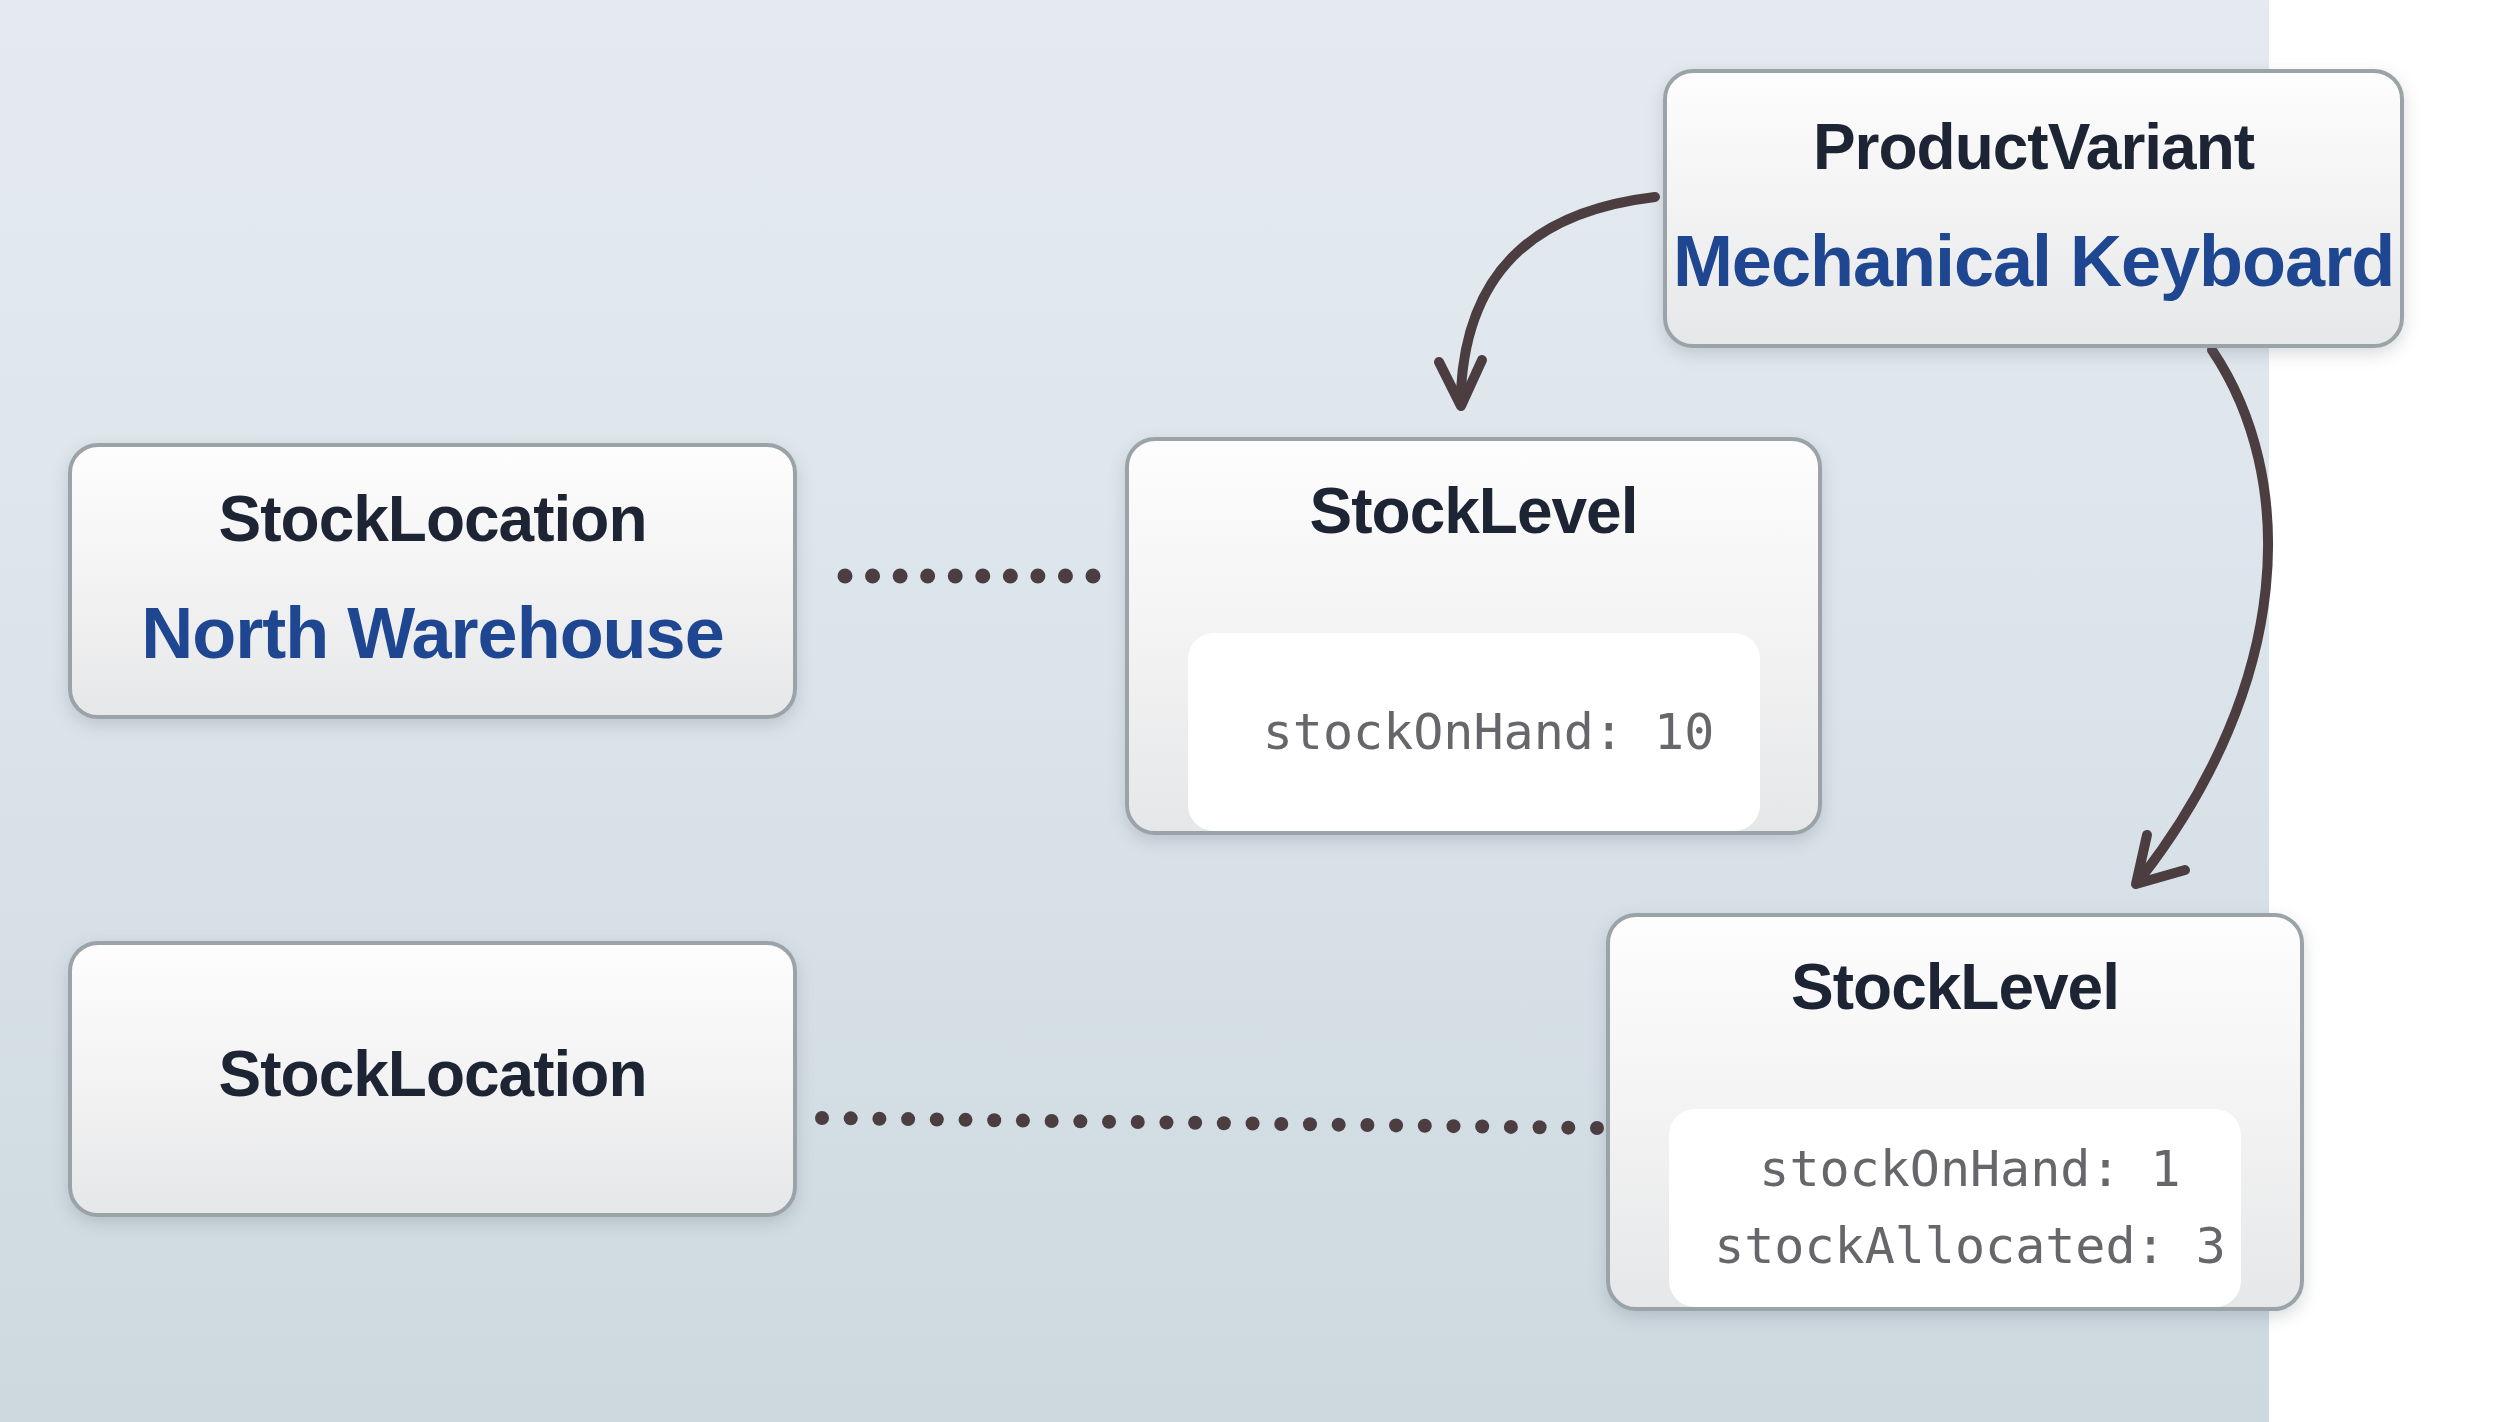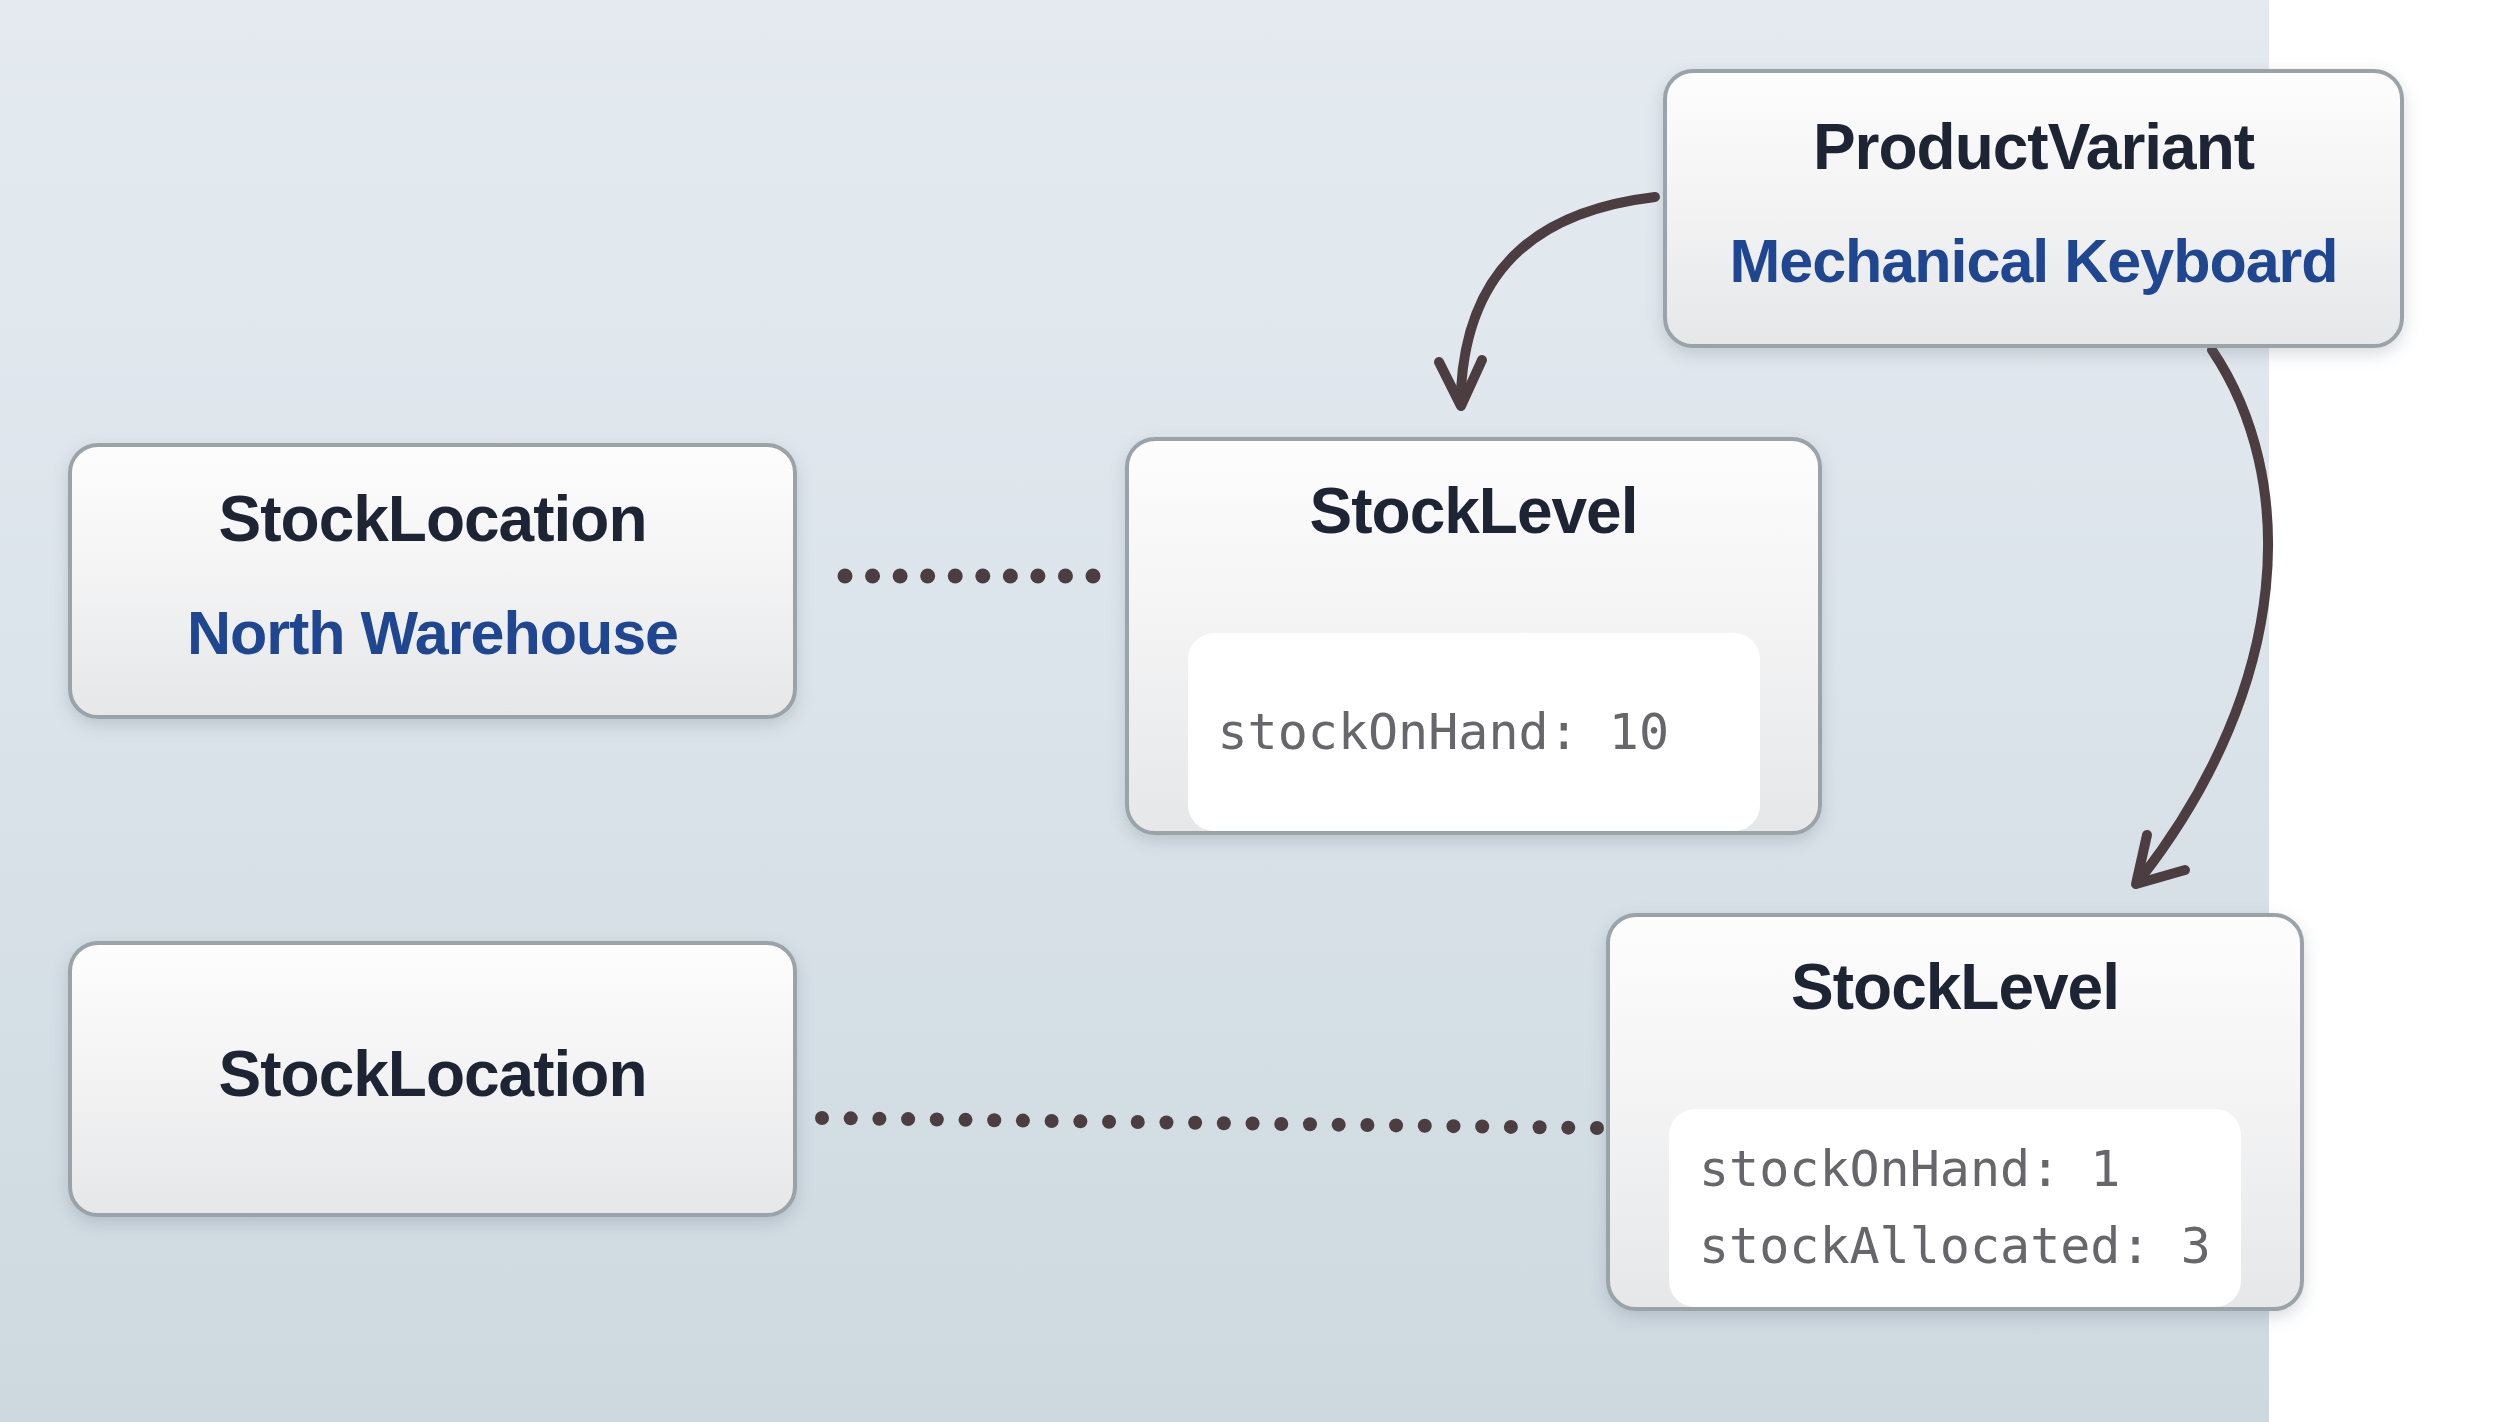--- a/index.html
+++ b/index.html
@@ -22,31 +22,32 @@
     box-shadow:0 6px 16px rgba(100,112,122,.25);
     box-sizing:border-box;
     display:flex;flex-direction:column;align-items:center;gap:44px;
   }
   .node.entity{justify-content:center;gap:46px;padding-bottom:10px;}
   .ntitle{
     font-size:64px;font-weight:700;color:#1d2433;
     letter-spacing:-1px;line-height:68px;white-space:nowrap;
   }
   .nsub{
-    font-size:61px;font-weight:700;color:#1e4691;
+    font-size:72px;font-weight:700;color:#1e4691;
     letter-spacing:-1px;line-height:68px;white-space:nowrap;
   }
   .node.level{justify-content:flex-start;padding-top:36px;}
   .codebox{
     margin-top:44px;
     width:572px;height:200px;
     background:#ffffff;border-radius:26px;
     box-sizing:border-box;
     display:flex;flex-direction:column;justify-content:center;
     padding-left:30px;
+    align-items:center;
   }
   .cline{
     font-family:"DejaVu Sans Mono","Liberation Mono",monospace;
     font-size:50px;line-height:77px;color:#66666b;
     white-space:pre;
   }
 
   
   #node-pv  {left:1663px;top:69px;  width:741px;height:279px;}
   #node-ln  {left:68px;  top:443px; width:729px;height:276px;}

